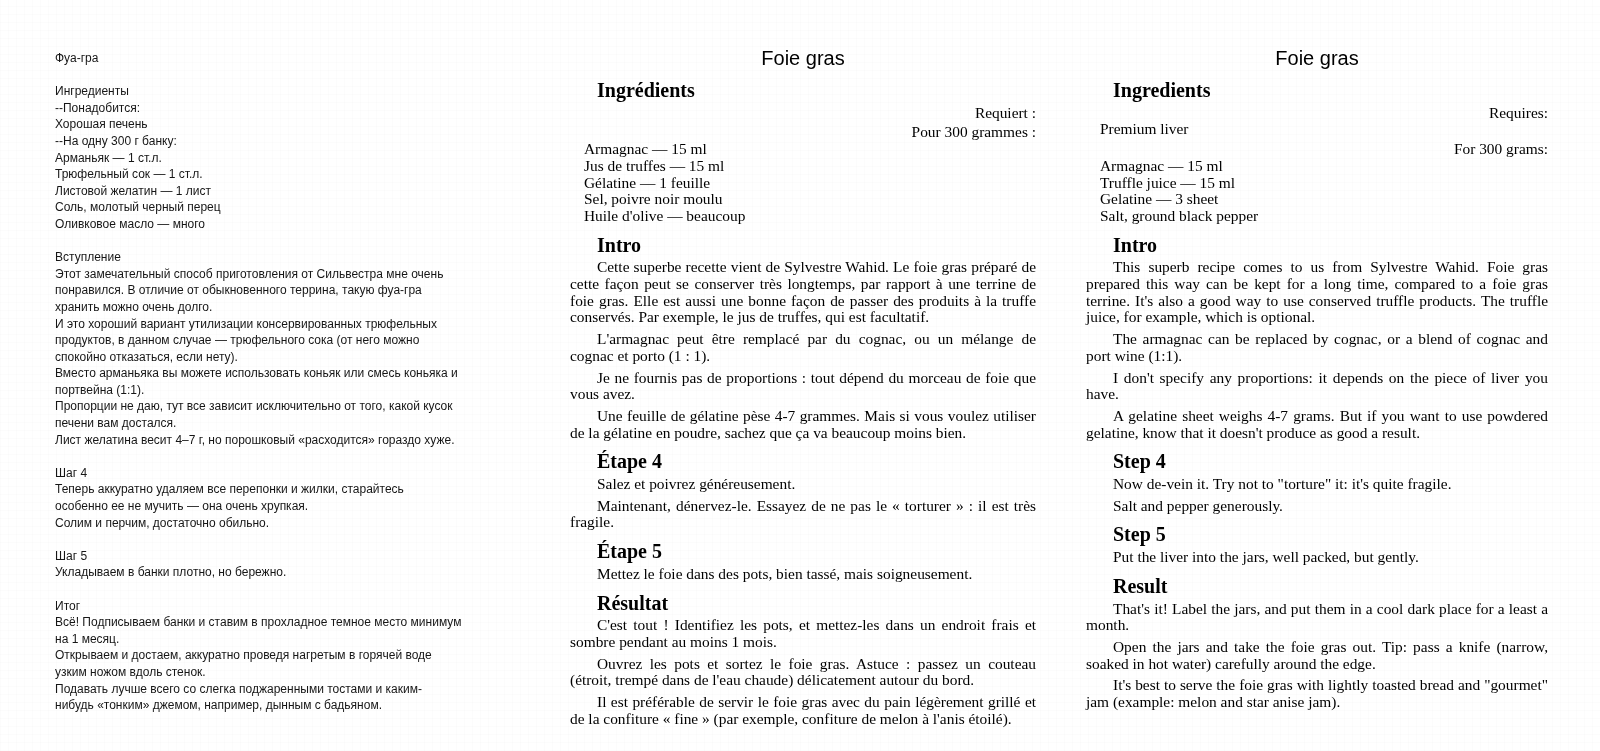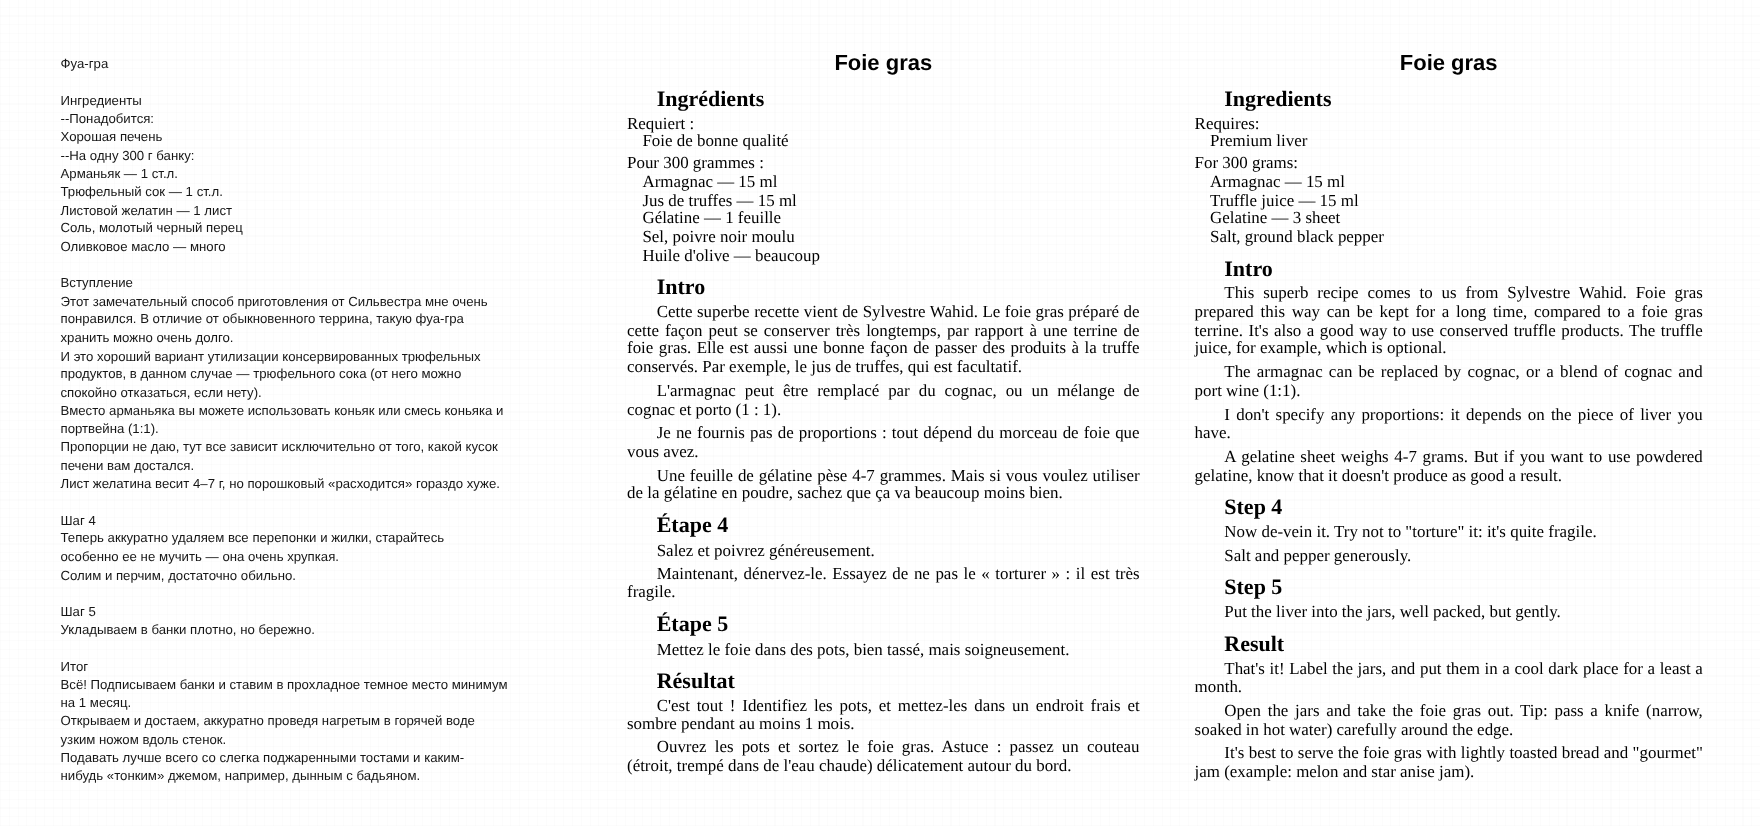--- a/index.html
+++ b/index.html
@@ -33,41 +33,41 @@
     white-space: pre;      
     margin: 0 0 16.6px 0;  
   }
 
   
   .col-fr { left: 570px;  width: 466px; }
   .col-en { left: 1086px; width: 462px; }
 
   .doc-title {
     font-family: "Liberation Sans", sans-serif;
-    font-weight: bold;
+    font-weight: normal;
     font-size: 20px;
     line-height: 24px;
     text-align: center;
     margin: 46px 0 4px 0;
     color: #000;
   }
   .doc-body {
     font-family: "Liberation Serif", serif;
     font-size: 15.4px;
     line-height: 16.7px;
     color: #000;
   }
   .sec {
     font-family: "Liberation Serif", serif;
     font-weight: bold;
     font-size: 20px;
     line-height: 16.7px;
     margin: 12px 0 6px 27px;
   }
-  .line { margin: 3px 0 0 0; }            
+  .line { margin: 3px 0 0 0; text-align: right; }            
   .sub  { margin: 0 0 0 14px; }           
   .para {
     margin: 4px 0 5px 0;
     text-indent: 27px;
     text-align: justify;
   }
   p, h1, h2 { padding: 0; }
   p { margin-top: 0; }
 </style>
 </head>
@@ -109,21 +109,20 @@
 узким ножом вдоль стенок.
 Подавать лучше всего со слегка поджаренными тостами и каким-
 нибудь «тонким» джемом, например, дынным с бадьяном.</div>
 </section>
 
 <section class="col col-fr doc-body">
   <h1 class="doc-title">Foie gras</h1>
 
   <h2 class="sec">Ingrédients</h2>
   <p class="line">Requiert :</p>
-  <p class="sub">Foie de bonne qualité</p>
   <p class="line">Pour 300 grammes :</p>
   <p class="sub">Armagnac — 15 ml</p>
   <p class="sub">Jus de truffes — 15 ml</p>
   <p class="sub">Gélatine — 1 feuille</p>
   <p class="sub">Sel, poivre noir moulu</p>
   <p class="sub">Huile d'olive — beaucoup</p>
 
   <h2 class="sec">Intro</h2>
   <p class="para">Cette superbe recette vient de Sylvestre Wahid. Le foie gras préparé de cette façon peut se conserver très longtemps, par rapport à une terrine de foie gras. Elle est aussi une bonne façon de passer des produits à la truffe conservés. Par exemple, le jus de truffes, qui est facultatif.</p>
   <p class="para">L'armagnac peut être remplacé par du cognac, ou un mélange de cognac et porto (1 : 1).</p>
@@ -133,20 +132,21 @@
   <h2 class="sec">Étape 4</h2>
   <p class="para">Salez et poivrez généreusement.</p>
   <p class="para">Maintenant, dénervez-le. Essayez de ne pas le « torturer » : il est très fragile.</p>
 
   <h2 class="sec">Étape 5</h2>
   <p class="para">Mettez le foie dans des pots, bien tassé, mais soigneusement.</p>
 
   <h2 class="sec">Résultat</h2>
   <p class="para">C'est tout ! Identifiez les pots, et mettez-les dans un endroit frais et sombre pendant au moins 1 mois.</p>
   <p class="para">Ouvrez les pots et sortez le foie gras. Astuce : passez un couteau (étroit, trempé dans de l'eau chaude) délicatement autour du bord.</p>
+  <p class="para">Il est préférable de servir le foie gras avec du pain légèrement grillé et de la confiture « fine » (par exemple, confiture de melon à l'anis étoilé).</p>
 </section>
 
 <section class="col col-en doc-body">
   <h1 class="doc-title">Foie gras</h1>
 
   <h2 class="sec">Ingredients</h2>
   <p class="line">Requires:</p>
   <p class="sub">Premium liver</p>
   <p class="line">For 300 grams:</p>
   <p class="sub">Armagnac — 15 ml</p>

